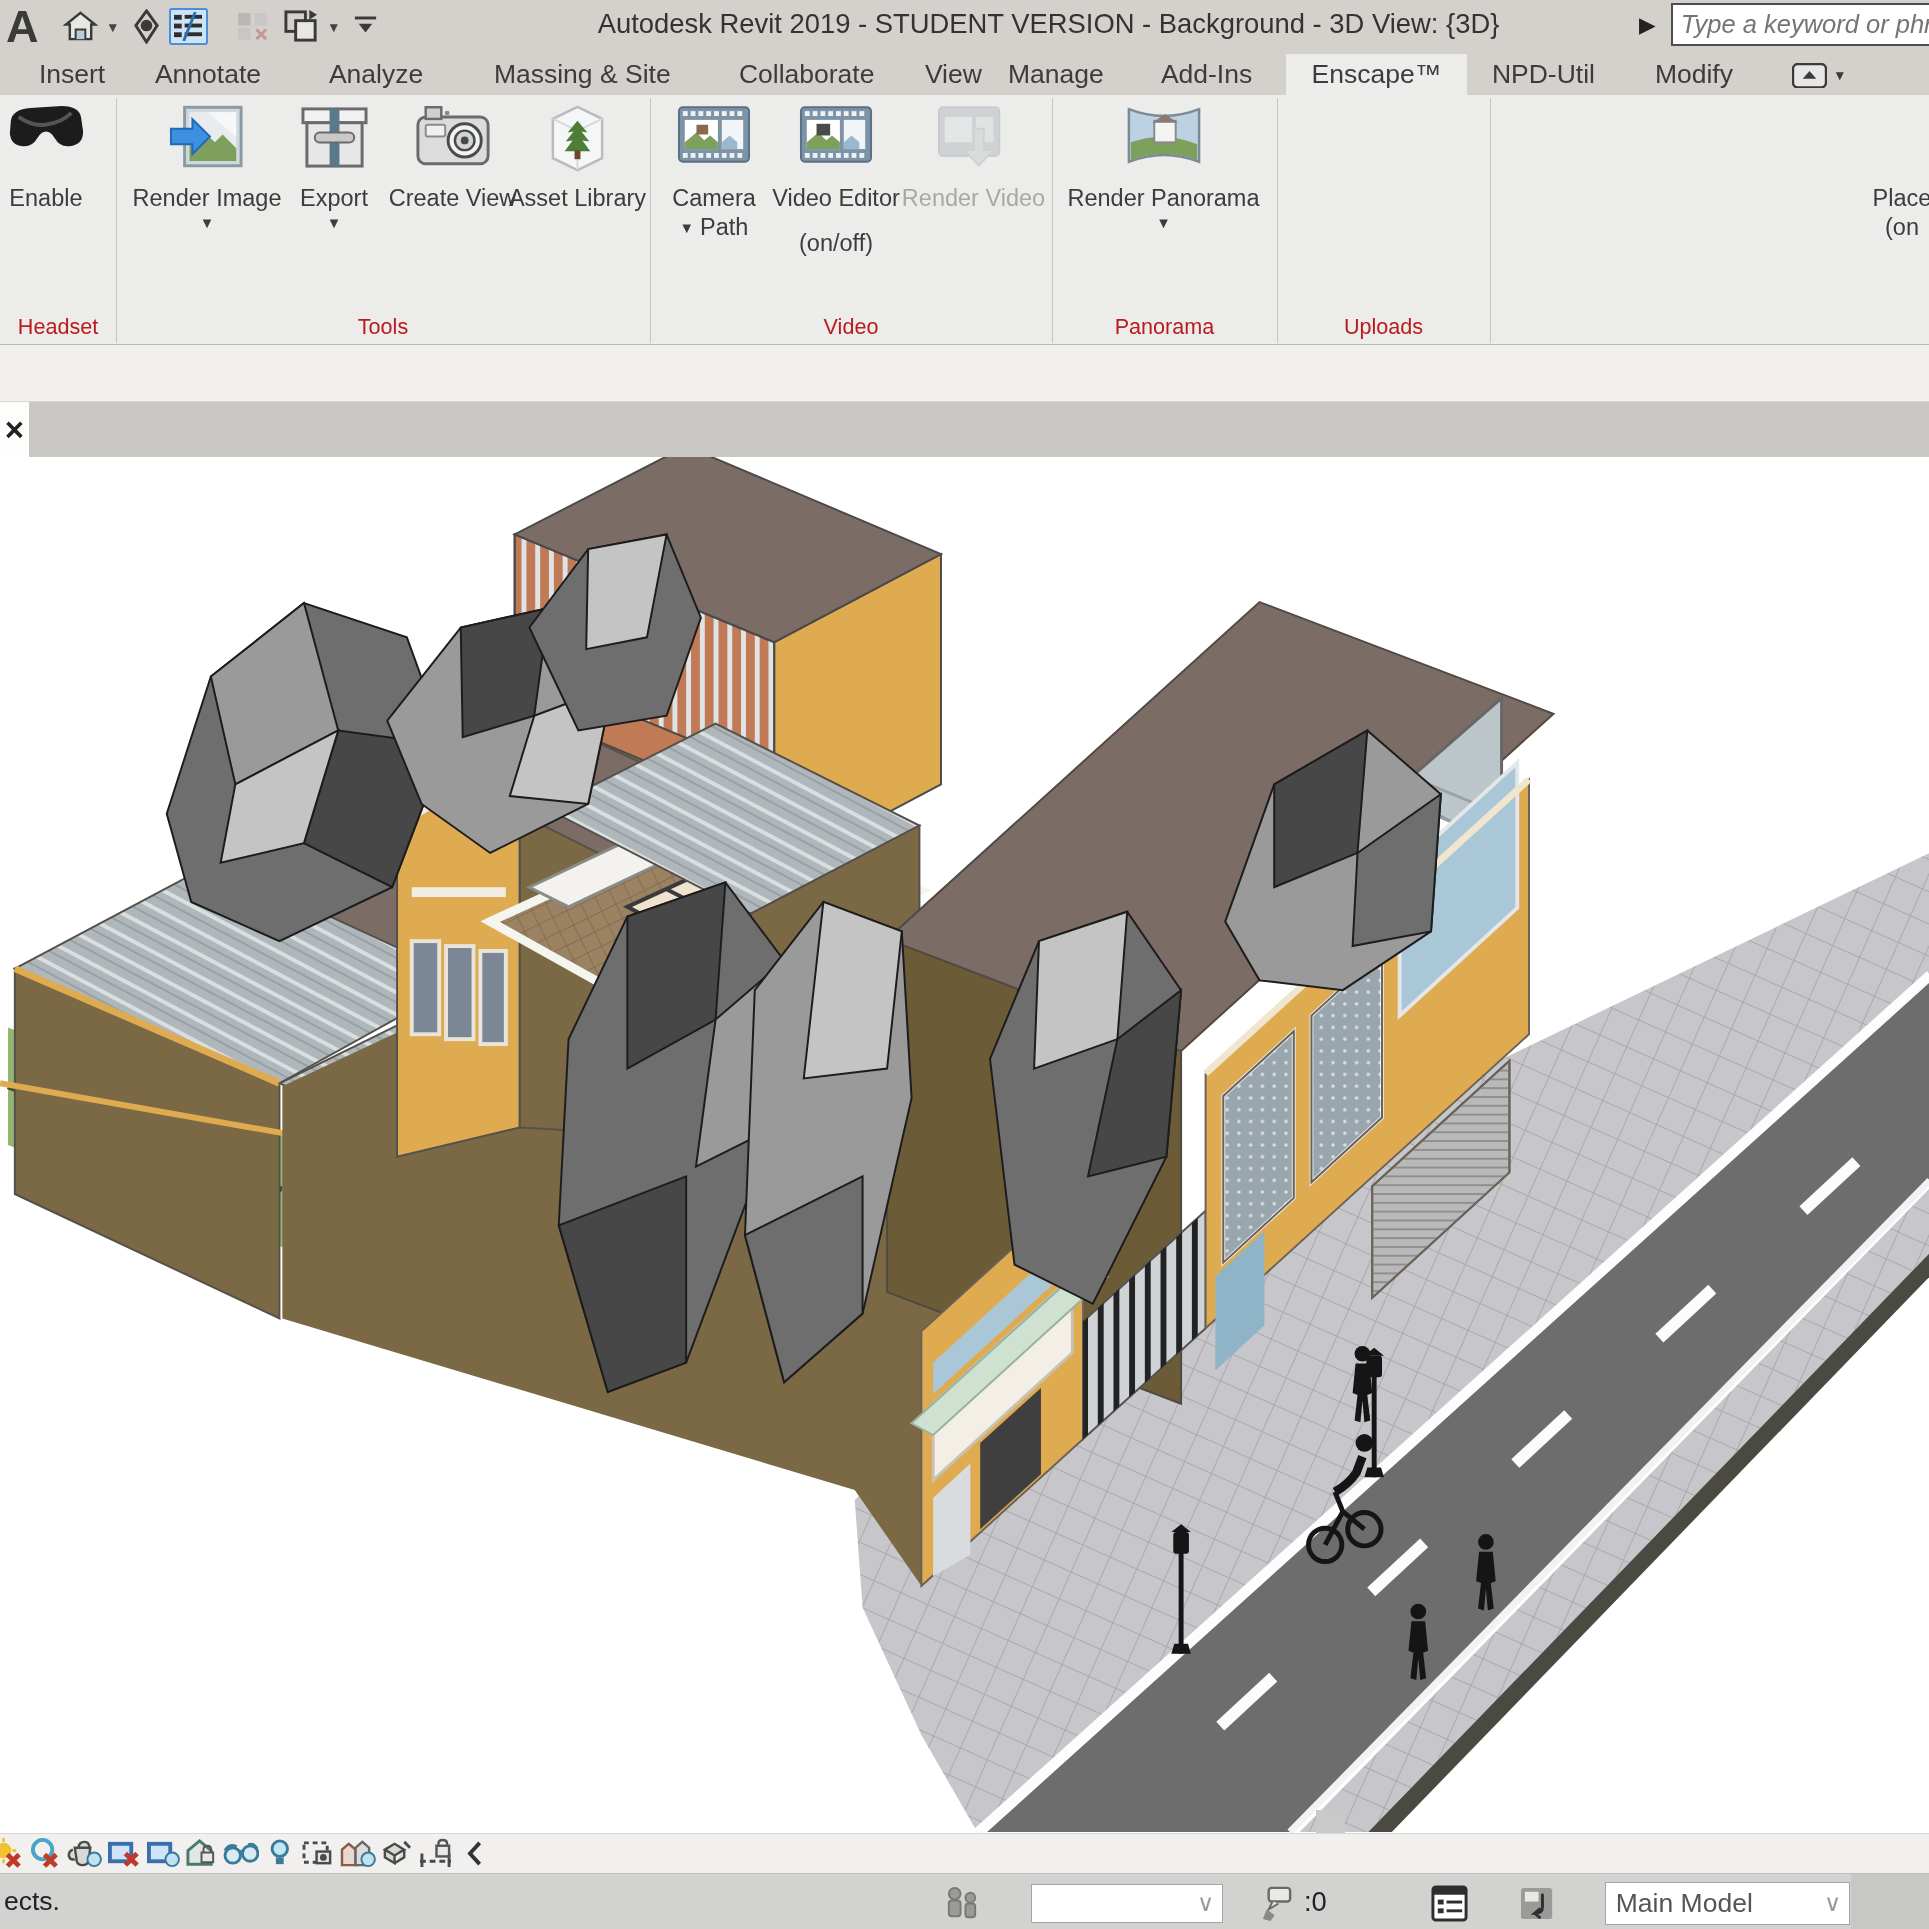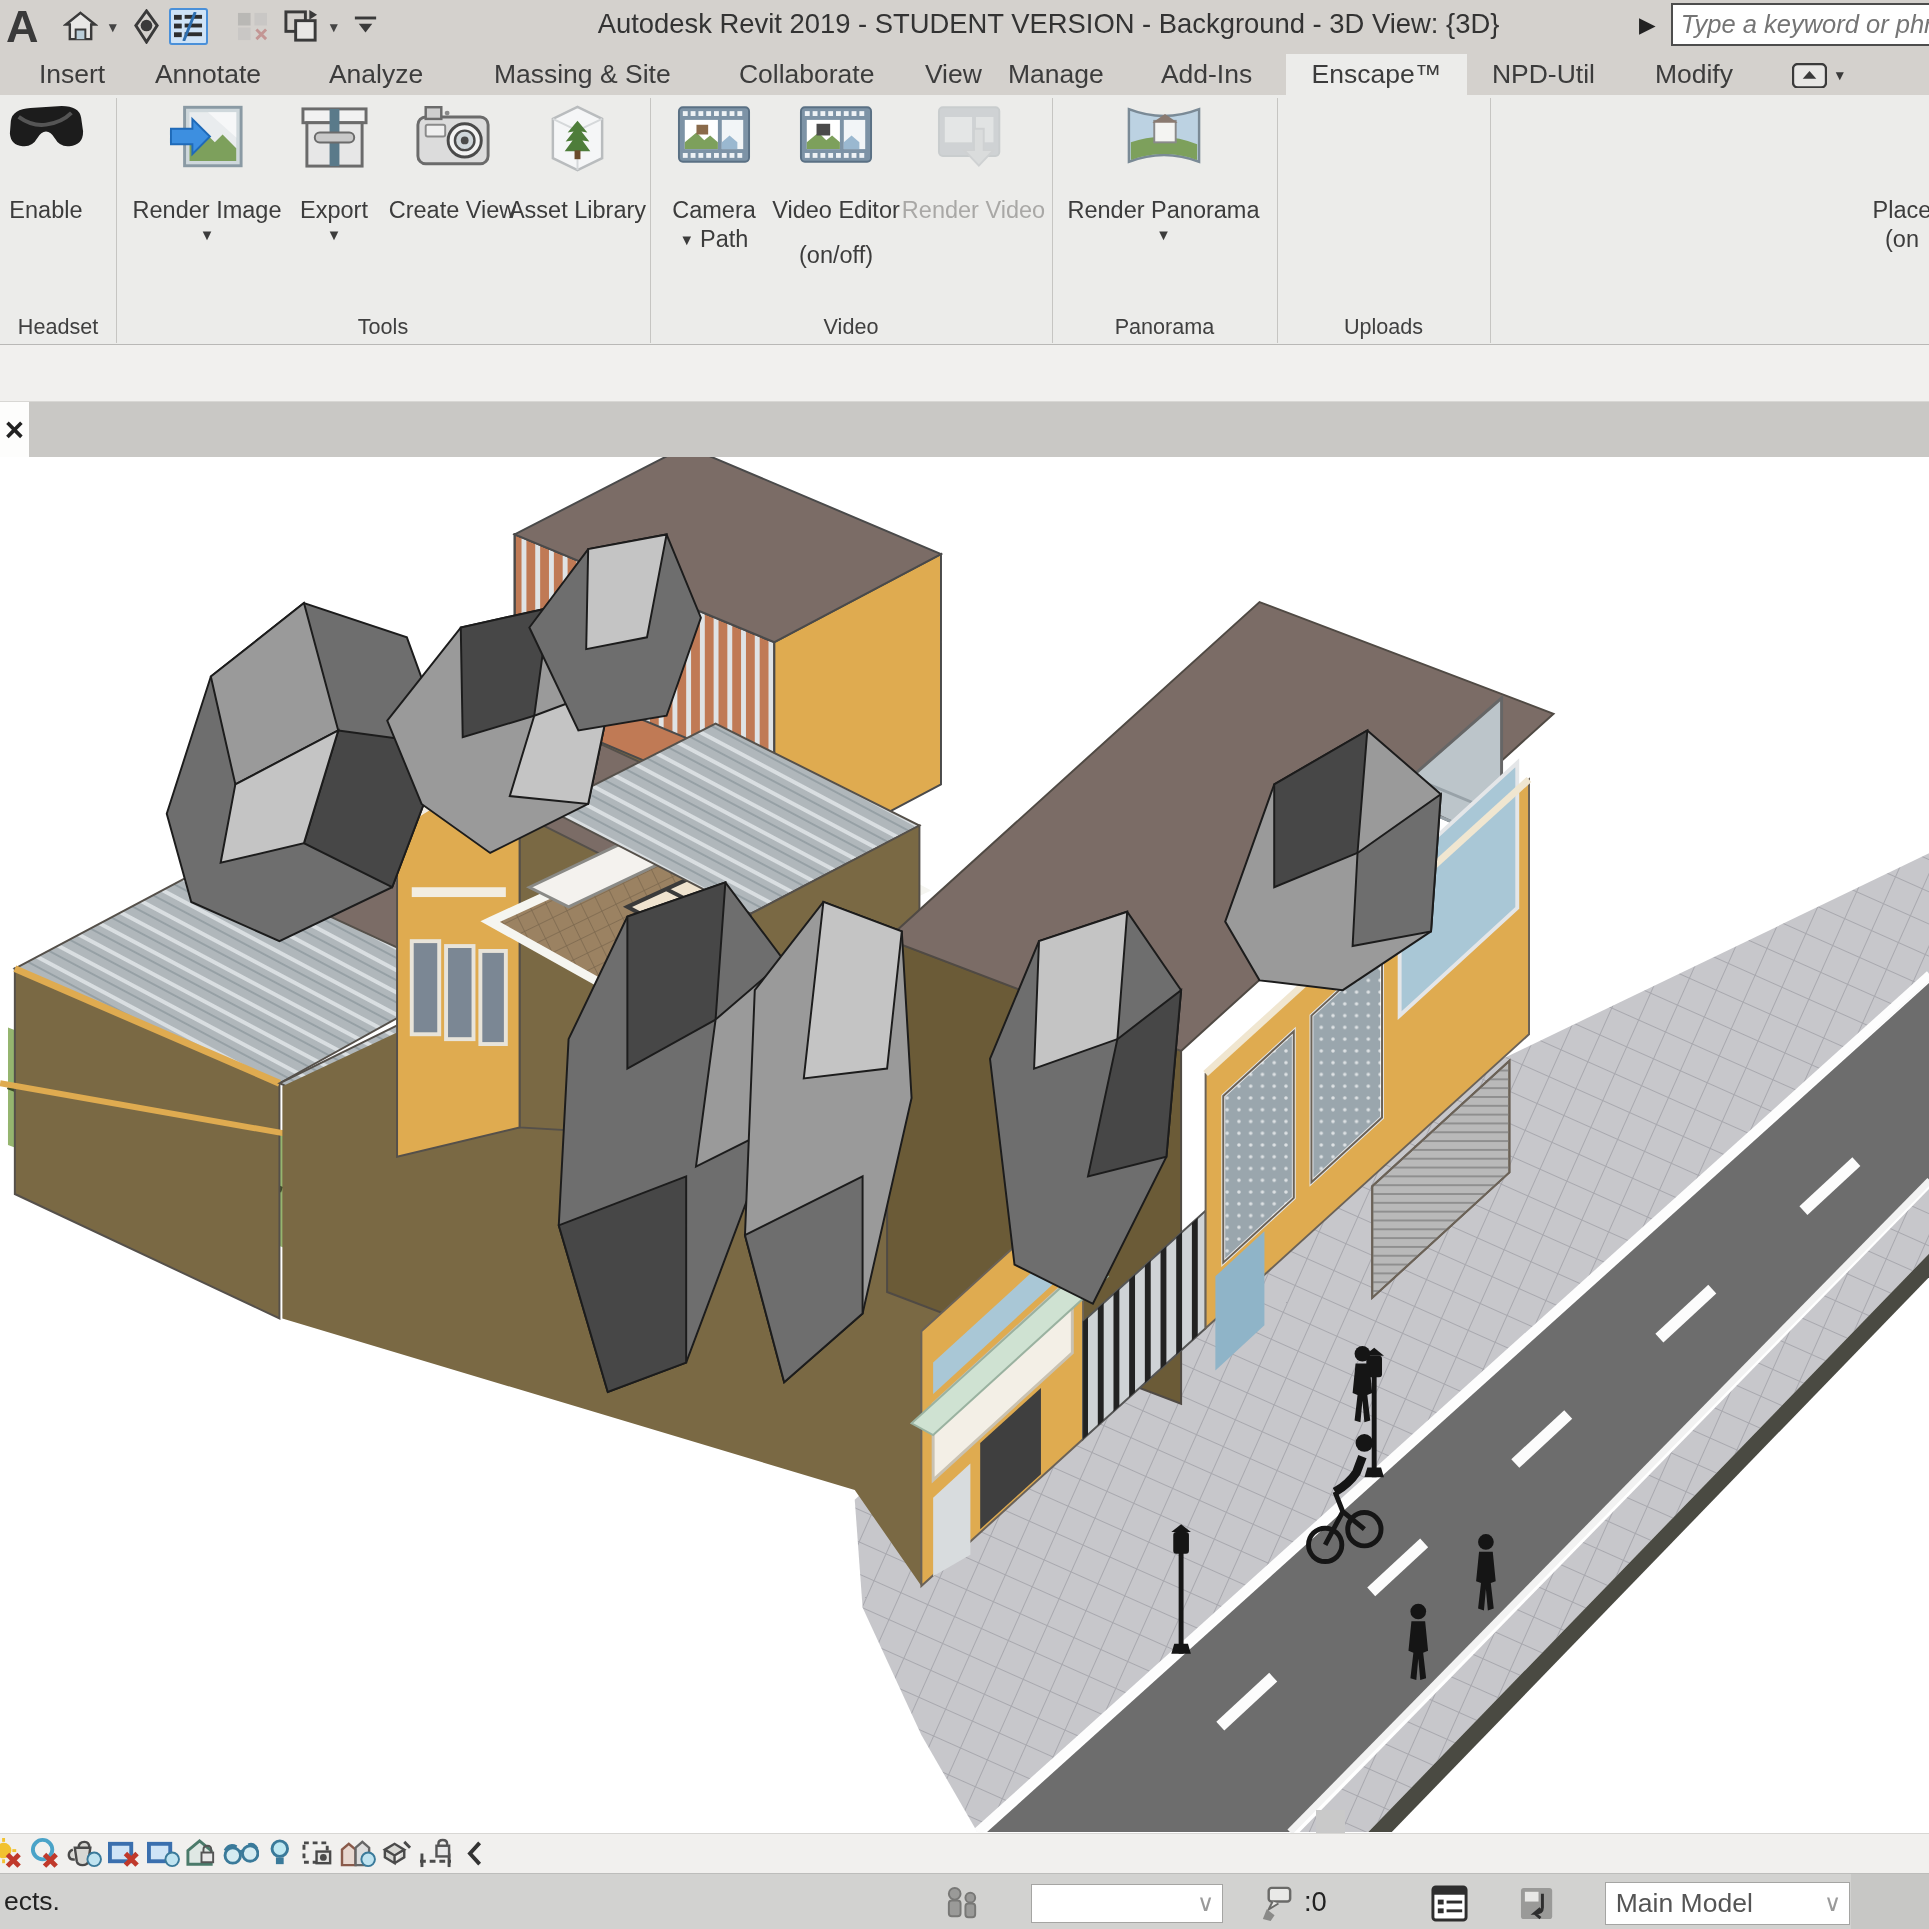--- a/index.html
+++ b/index.html
@@ -17,25 +17,25 @@
   #searchbox{left:1671px;top:2.9px;width:263px;height:43px;background:#fff;border:2px solid #4d4d4d;display:flex;align-items:center;overflow:hidden;}
   #searchbox span{font-style:italic;color:#757575;font-size:25.5px;padding-left:7.8px;white-space:nowrap;}
   
   #tabrow{left:0;top:54px;width:1930px;height:41px;background:#d4d1cd;}
   .rtab{top:0;height:41px;display:flex;align-items:center;font-size:26.5px;color:#3c3c3c;padding:0 5.9px;white-space:nowrap;}
   .rtab.active{background:#ececea;}
   #ribbon-toggle{left:1792px;top:7.8px;width:59px;height:27.4px;display:flex;align-items:center;gap:5.9px;}
   
   #ribbon{left:0;top:95px;width:1930px;height:217px;background:#ececea;}
   #panel-labels{left:0;top:312px;width:1930px;height:33px;background:#ececea;border-bottom:1px solid #b9b8b6;}
-  .panel-label{top:2px;font-size:21.6px;color:#404040;text-align:center;}
+  .panel-label{top:2px;font-size:21.6px;color:#b91c1c;text-align:center;}
   .pdivider{top:98px;width:1px;height:245px;background:#c6c5c2;}
   .rbtn{top:7.8px;display:flex;flex-direction:column;align-items:center;color:#3c3c3c;}
   .rbtn .ric{height:71px;display:flex;align-items:flex-start;justify-content:center;}
-  .rbtn .rlabel{font-size:23.5px;margin-top:22px;text-align:center;line-height:29px;white-space:nowrap;}
+  .rbtn .rlabel{font-size:23.5px;margin-top:10px;text-align:center;line-height:29px;white-space:nowrap;}
   .rbtn .caret{font-size:14.7px;color:#3c3c3c;margin-top:2px;}
   .rbtn.disabled{color:#a9a8a6;}
   .rbtn.disabled svg{opacity:.35;}
   
   #optionsbar{left:0;top:345px;width:1930px;height:57px;background:#f1f0ee;border-bottom:1px solid #d8d7d4;}
   #viewtabbar{left:0;top:402px;width:1930px;height:55px;background:#c9c8c5;}
   #viewtab{left:0;top:0;width:29px;height:55px;background:#fdfdfc;display:flex;align-items:center;justify-content:center;}
   #viewtab span{font-size:33px;color:#222;font-weight:bold;line-height:29px;}
   
   #viewport{left:0;top:457px;width:1930px;height:1376px;background:#ffffff;overflow:hidden;}

